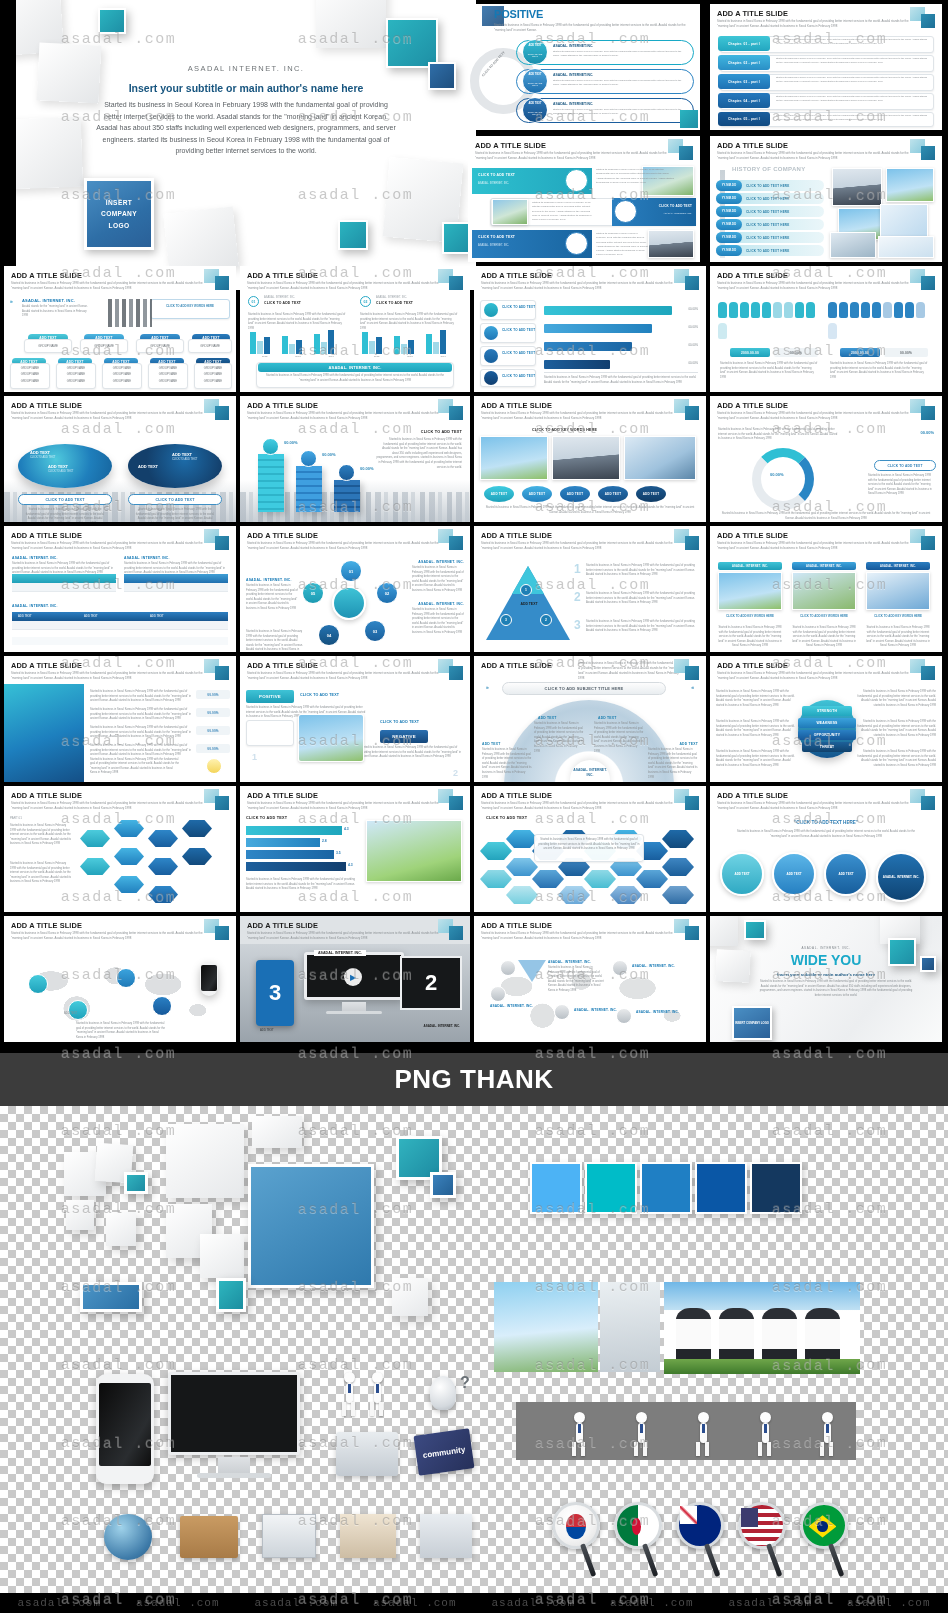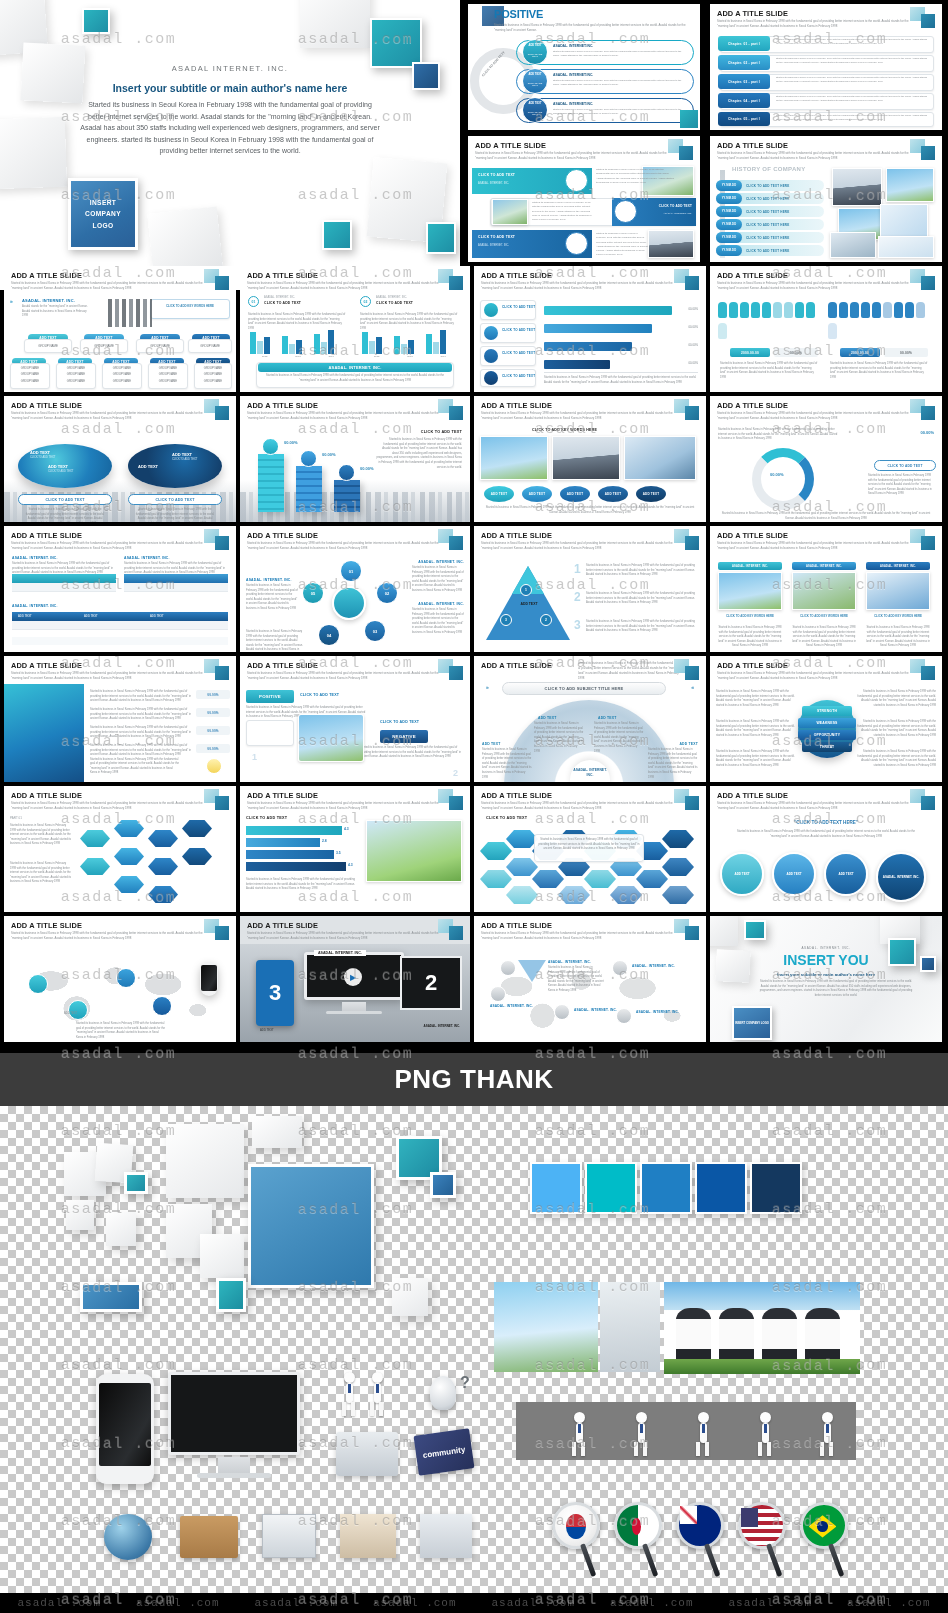--- a/index.html
+++ b/index.html
@@ -21,21 +21,21 @@
   .wm{
     font-family:"Liberation Mono", monospace;
     font-size:15px; letter-spacing:1.5px;
     color:rgba(120,120,120,.40);
     display:flex; align-items:center; justify-content:center;
     text-shadow:0 1px 0 rgba(255,255,255,.35);
   }
 
   
   .hero{
-    position:absolute; left:0; top:0; width:460px; height:290px;
+    position:absolute; left:16px; top:0; width:460px; height:290px;
     background:
       linear-gradient(128deg,#ffffff 0%,#f4f5f6 38%,#e9ebec 62%,#f7f8f9 100%);
     overflow:hidden;
   }
   .pap{ position:absolute; background:linear-gradient(140deg,#ffffff,#e4e6e8);
         box-shadow:3px 4px 9px rgba(0,0,0,.13); }
   .sq{ position:absolute; box-shadow:3px 4px 8px rgba(0,0,0,.25);
        border:2px solid #fff; }
   .sq.teal{ background:linear-gradient(135deg,#2bb4c0,#1e8fa5); }
   .sq.navy{ background:linear-gradient(135deg,#2f6ea8,#1f4f7e); }
@@ -958,21 +958,21 @@
 
   <div class="tcell" style="left:710px;top:916px;width:232px;height:126px;">
     <div class="slide" style="background:linear-gradient(128deg,#ffffff 0%,#f5f6f7 45%,#eceef0 70%,#fafbfb 100%);">
       <div class="pap" style="left:-12px;top:-6px;width:40px;height:36px;"></div>
       <div class="pap" style="left:6px;top:34px;width:34px;height:32px;transform:rotate(3deg);"></div>
       <div class="pap" style="left:170px;top:-8px;width:40px;height:36px;"></div>
       <div class="sq teal" style="left:34px;top:4px;width:22px;height:20px;"></div>
       <div class="sq teal" style="right:26px;top:22px;width:28px;height:28px;"></div>
       <div class="sq navy" style="right:6px;top:40px;width:16px;height:16px;"></div>
       <div style="position:absolute;left:0;right:0;top:30px;text-align:center;font-size:3px;color:#7d848a;letter-spacing:.6px;">ASADAL. INTERNET. INC.</div>
-      <div style="position:absolute;left:0;right:0;top:36px;text-align:center;font-size:14px;font-weight:bold;color:#1ba9c9;">INSERT YOU</div>
+      <div style="position:absolute;left:0;right:0;top:36px;text-align:center;font-size:14px;font-weight:bold;color:#1ba9c9;">WIDE YOU</div>
       <div style="position:absolute;left:0;right:0;top:56px;text-align:center;font-size:4.4px;font-weight:bold;color:#17557f;">Insert your subtitle or main author's name here</div>
       <div class="tinytext" style="left:46px;right:26px;top:64px;text-align:center;">Started its business in Seoul Korea  in February 1998 with the fundamental goal of providing better internet services to the world. Asadal stands for the "morning land" in ancient Korean. Asadal has about 350 staffs including well experienced web designers, programmers, and server engineers. started its business in Seoul Korea  in February 1998 with the fundamental goal of providing better internet services to the world.</div>
       <div style="position:absolute;left:22px;top:90px;width:40px;height:34px;background:linear-gradient(150deg,#4a8fc4,#2a6098);border:2px solid #fff;box-shadow:2px 3px 6px rgba(0,0,0,.26);display:flex;align-items:center;justify-content:center;color:#fff;font-size:2.8px;font-weight:bold;text-align:center;line-height:1.7;">INSERT COMPANY LOGO</div>
     </div>
   </div>
 </div>
 
 <div class="png-banner">
   <span>PNG THANK</span>
 </div>

